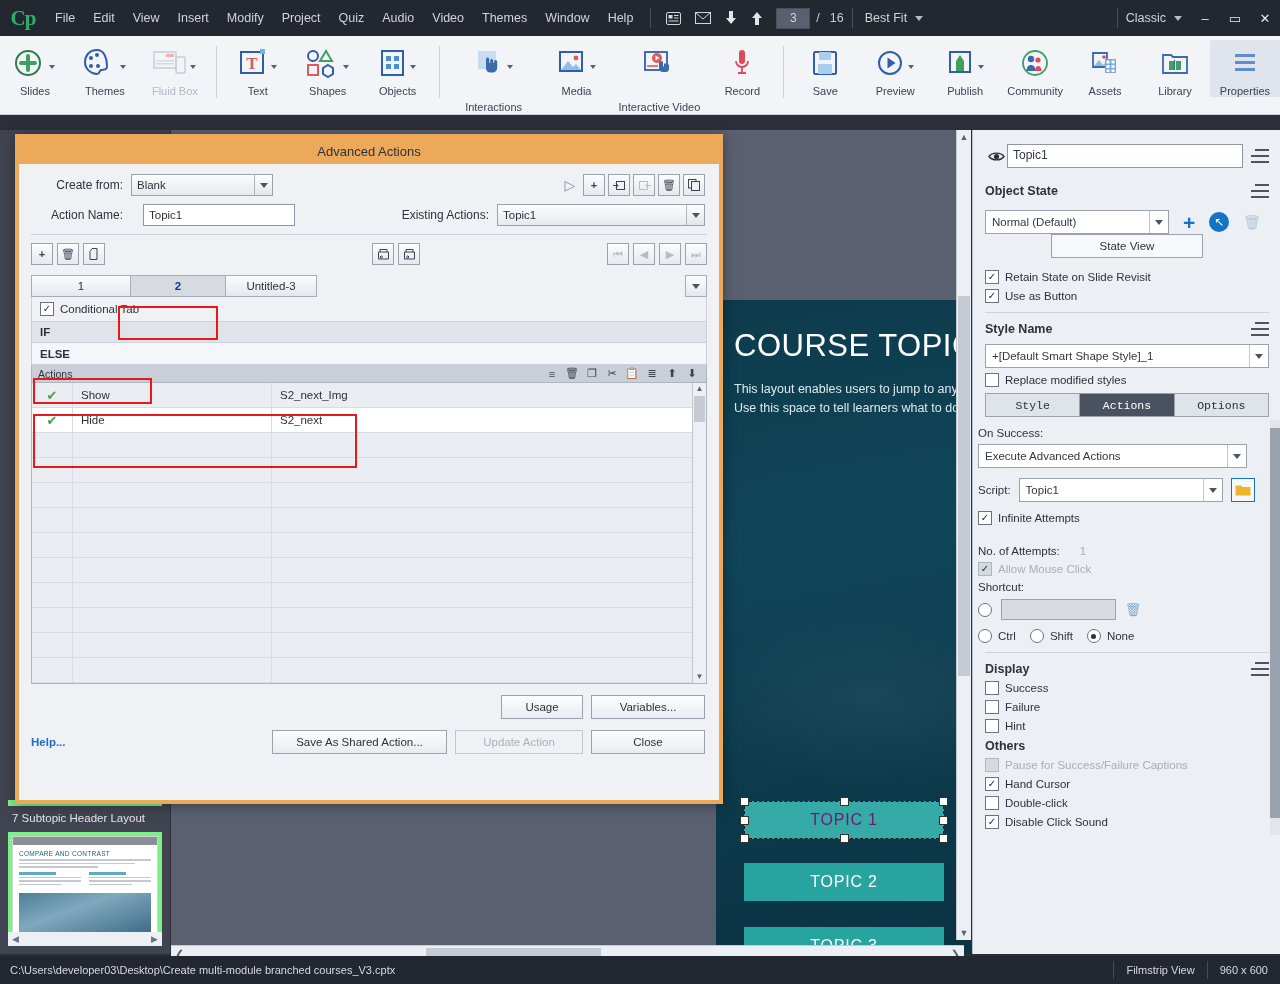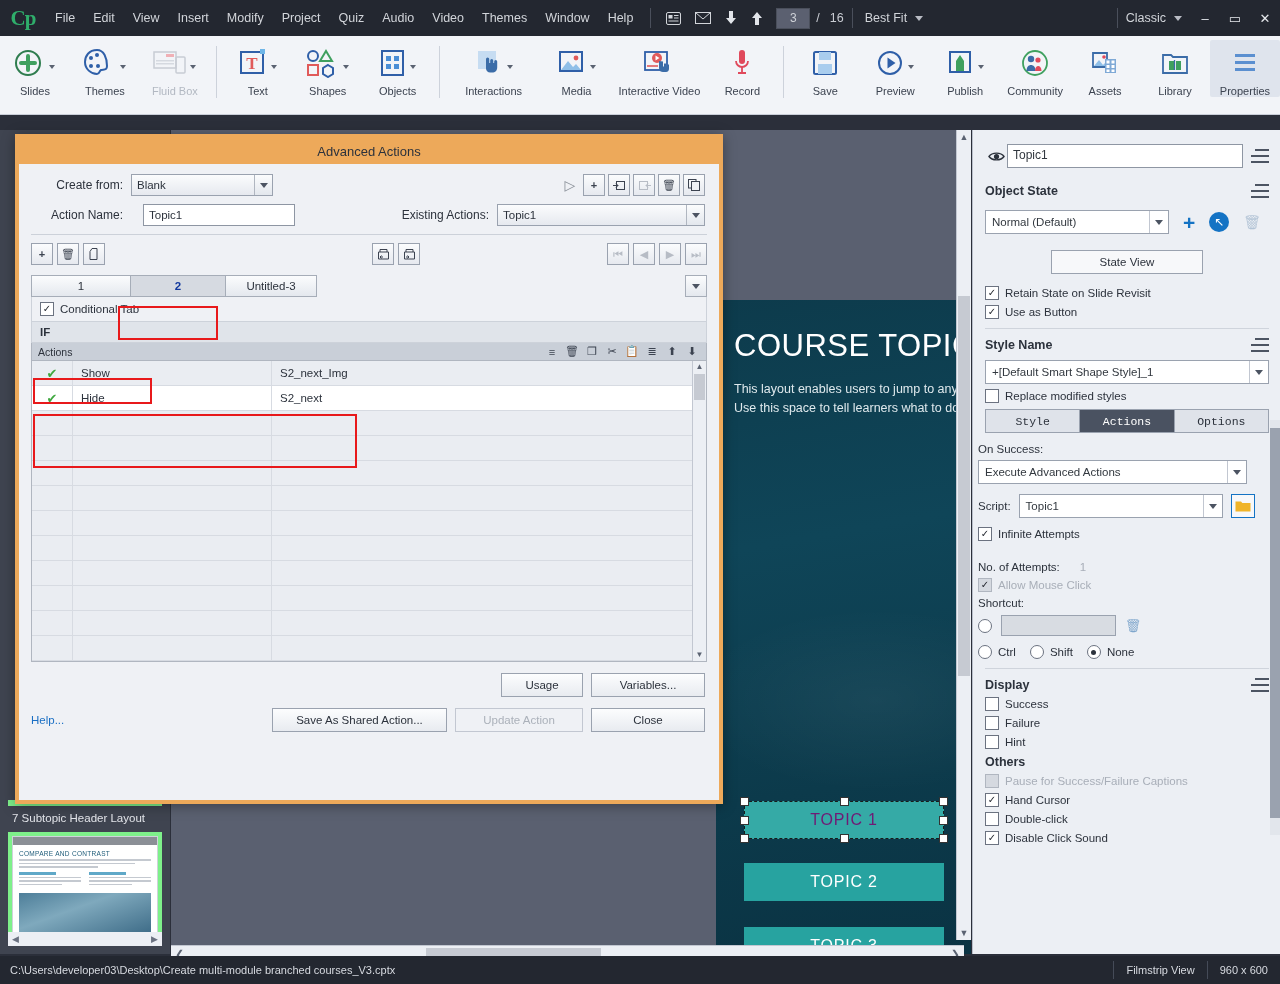--- a/index.html
+++ b/index.html
@@ -21,21 +21,21 @@
   .slidebox{background:#5b6070;border:1px solid #4a4f5b;color:#cfd2d8;width:32px;height:19px;line-height:19px;text-align:center;font-size:12px;margin:0 6px;}
   .slide-total{color:#c9ccd3;font-size:12.5px;}
   .bestfit{color:#d2d5da;font-size:12.5px;margin-left:4px;}
   .caret-d{display:inline-block;width:0;height:0;border-left:4px solid transparent;border-right:4px solid transparent;border-top:5px solid #b9bcc4;margin-left:8px;vertical-align:middle;}
   .classic{color:#d2d5da;font-size:12.5px;}
   .wbtn{width:30px;height:22px;display:flex;align-items:center;justify-content:center;color:#e6e8ec;font-size:13px;}
 
   
   .toolbar{position:absolute;left:0;top:36px;width:1280px;height:74px;background:#f2f4f8;border-bottom:1px solid #c9ced8;display:flex;align-items:flex-start;padding-top:4px;}
   .tb-item{width:70px;display:flex;flex-direction:column;align-items:center;justify-content:flex-start;cursor:default;padding-top:4px;}
-  .tb-item.wide{width:96px;}
+  .tb-item.wide{width:96px;gap:16px;}
   .tb-ico{height:38px;display:flex;align-items:center;justify-content:center;}
   .tb-lbl{font-size:11px;color:#3c4350;margin-top:3px;white-space:nowrap;}
   .tb-item.disabled .tb-lbl{color:#b2b8c2;}
   .tb-sep{width:1px;height:52px;background:#cdd2db;margin:6px 6px 0 6px;}
   .tb-item.active{background:#dfe4ed;border-radius:2px;}
   .tb-caret{display:inline-block;width:0;height:0;border-left:3.5px solid transparent;border-right:3.5px solid transparent;border-top:4.5px solid #5a6271;margin-left:3px;margin-top:8px;}
 
   
   .doctabs{position:absolute;left:0;top:110px;width:1280px;height:20px;background:#eceff4;border-bottom:1px solid #b9bfca;display:flex;}
   .dt{height:19px;line-height:19px;font-size:10.5px;color:#39404d;text-align:center;border-right:1px solid #b9bfca;background:#eceff4;}
@@ -140,21 +140,21 @@
   .grow{display:flex;height:24px;border-bottom:1px solid #d7dbe2;}
   .grow.alt{background:#eaedf2;}
   .gc0{width:40px;border-right:1px solid #d7dbe2;display:flex;align-items:center;justify-content:center;color:#3fa83f;font-size:13px;}
   .gc1{width:190px;border-right:1px solid #d7dbe2;display:flex;align-items:center;padding-left:8px;font-size:11.5px;color:#2c323c;}
   .gc2{width:420px;display:flex;align-items:center;padding-left:8px;font-size:11.5px;color:#2c323c;}
   .gvs{position:absolute;right:0;top:0;width:13px;height:100%;background:#eceff4;border-left:1px solid #c2c7d1;}
   .gvs .t{position:absolute;left:1px;top:13px;width:11px;height:26px;background:#c6cad2;}
   .gvs .a{position:absolute;left:0;width:13px;height:12px;text-align:center;line-height:12px;font-size:8px;color:#5a6271;}
   .dbtn{height:22px;border:1px solid #9aa2af;background:linear-gradient(#fcfdfe,#e8ebf0);font-size:11.5px;color:#2c323c;display:inline-flex;align-items:center;justify-content:center;padding:0 10px;}
   .dbtn.dis{color:#abb1ba;background:#eff1f5;border-color:#c2c7d1;}
-  .helplink{color:#1a6fc4;font-size:11.5px;}
+  .helplink{color:#1a6fc4;font-size:11.5px;font-weight:bold;}
 </style>
 </head>
 <body>
 
 <div id="app">
 
   <div class="menubar">
     <div class="cp-logo">Cp</div>
     <div class="menu-item">File</div>
     <div class="menu-item">Edit</div>
@@ -515,21 +515,21 @@
         <span>Normal (Default)</span>
         <span class="ar">
             <i class="arrd"></i>
           </span>
       </span>
       <span class="plusb">+</span>
       <span class="circbtn">↖</span>
       <span class="trashd">🗑</span>
     </div>
 
-    <div style="display:flex;justify-content:center;margin-top:16px">
+    <div style="display:flex;justify-content:center;margin-top:0">
       <span class="btnw" style="width:150px">State View</span>
     </div>
 
     <div style="padding:0 12px;margin-top:12px">
       <div class="cb">
         <span class="box">✓</span>
         <span>Retain State on Slide Revisit</span>
       </div>
       <div class="cb">
         <span class="box">✓</span>
@@ -779,20 +779,21 @@
             <i class="arrd"></i>
           </span>
       </div>
 
       <div class="condrow">
         <span class="box">✓</span>
         <span style="font-size:11.5px;color:#2c323c">Conditional Tab</span>
       </div>
 
       <div class="ifrow">IF</div>
+      <div class="elserow">ELSE</div>
 
       <div class="actbar">
         <span>Actions</span>
         <span class="sp"></span>
         <span class="ai">≡</span>
         <span class="ai">🗑</span>
         <span class="ai">❐</span>
         <span class="ai">✂</span>
         <span class="ai">📋</span>
         <span class="ai">≣</span>

